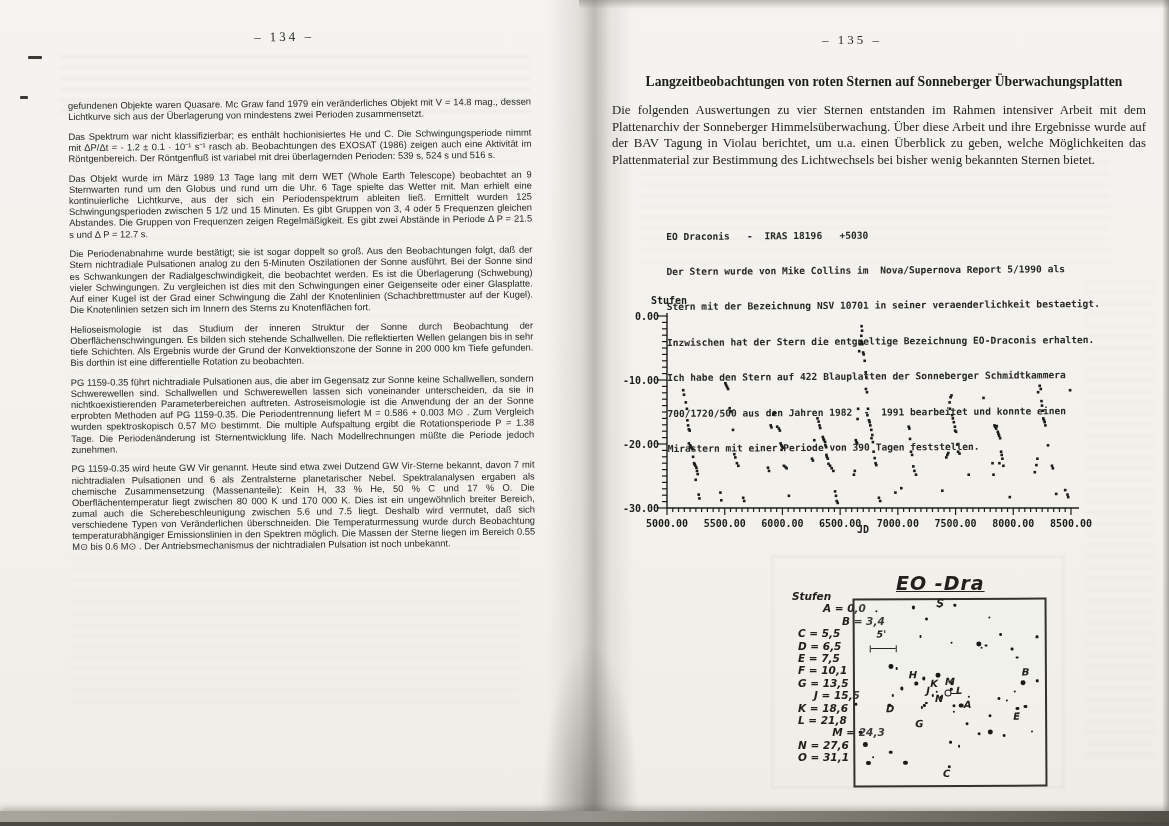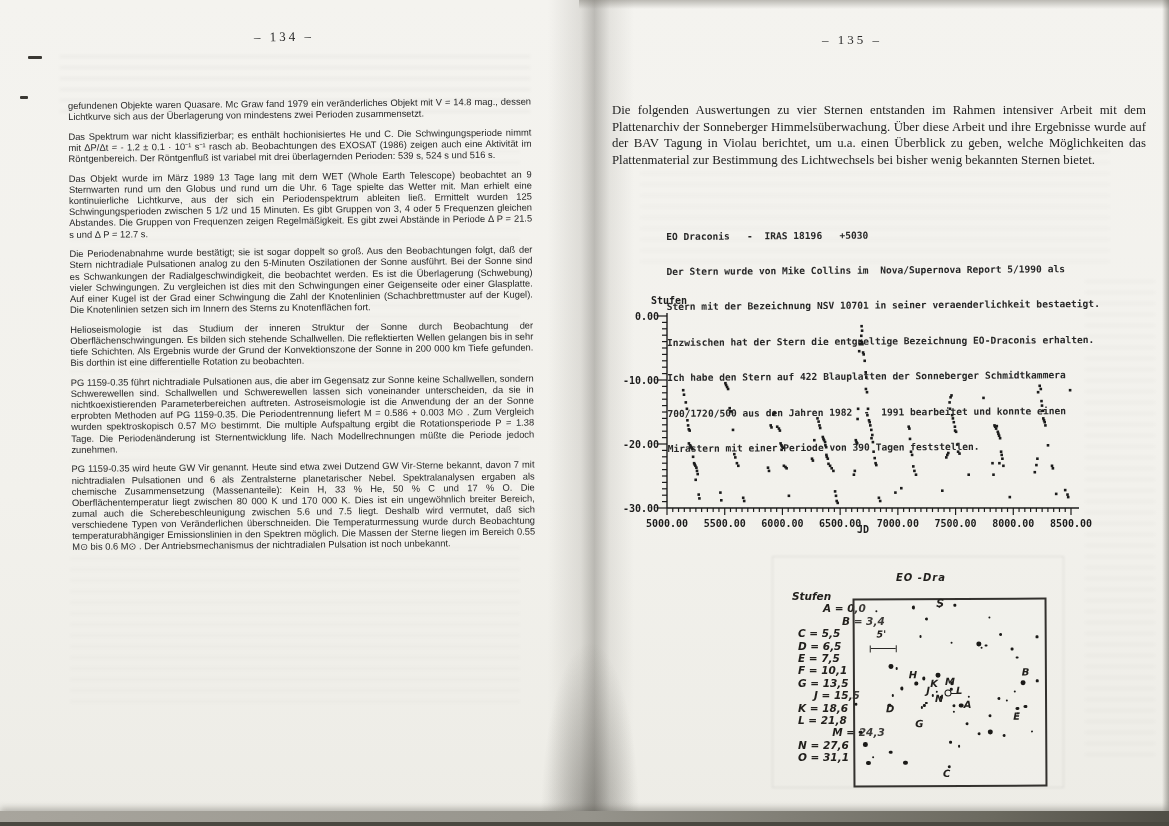--- a/index.html
+++ b/index.html
@@ -40,21 +40,21 @@
             transform:rotate(-0.4deg);transform-origin:left top;white-space:pre;}
   .chart-ylabel{position:absolute;left:651px;top:295px;font-family:"DejaVu Sans Mono",monospace;
             font-size:10px;font-weight:bold;color:#1c1c1c;}
   .chart-xlabel{position:absolute;left:857px;top:524px;font-family:"DejaVu Sans Mono",monospace;
             font-size:10px;font-weight:bold;color:#1c1c1c;}
   svg.lc{position:absolute;left:596px;top:306px;}
   
   .hand{font-family:"DejaVu Sans",sans-serif;font-style:italic;font-weight:bold;color:#22201d;}
   .finder{position:absolute;left:853px;top:598px;width:190px;height:185px;
           border:2px solid #33312e;transform:rotate(-0.3deg);background:rgba(255,255,255,.12);}
-  .finder-title{position:absolute;left:896px;top:572px;font-size:10px;letter-spacing:1px;}
+  .finder-title{position:absolute;left:896px;top:572px;font-size:19px;letter-spacing:1px;text-decoration:underline;}
   .legend{position:absolute;left:792px;top:590px;font-size:10.5px;line-height:12.4px;}
   .star{position:absolute;background:#1b1a18;border-radius:50%;transform:translate(-50%,-50%);}
   .star-lb{position:absolute;font-size:10px;line-height:10px;transform:translate(-50%,-50%);}
   .dir-label{position:absolute;left:43%;top:-3px;font-size:11px;}
   .scalebar{position:absolute;left:8%;top:24.5%;width:25px;height:7px;
             border-left:1.5px solid #2a2826;border-right:1.5px solid #2a2826;
             background:linear-gradient(180deg,transparent 44%,#2a2826 44%,#2a2826 58%,transparent 58%);}
   .scalebar-lb{position:absolute;left:11.5%;top:15%;font-size:9.5px;}
   .var-marker{position:absolute;width:5px;height:5px;border:1.2px solid #1b1a18;border-radius:50%;
             transform:translate(-50%,-50%);}
@@ -80,20 +80,21 @@
     <p>Das Spektrum war nicht klassifizierbar; es enthält hochionisiertes He und C. Die Schwingungsperiode nimmt mit ΔP/Δt = - 1.2 ± 0.1 · 10⁻¹ s⁻¹ rasch ab. Beobachtungen des EXOSAT (1986) zeigen auch eine Aktivität im Röntgenbereich. Der Röntgenfluß ist variabel mit drei überlagernden Perioden: 539 s, 524 s und 516 s.</p>
     <p>Das Objekt wurde im März 1989 13 Tage lang mit dem WET (Whole Earth Telescope) beobachtet an 9 Sternwarten rund um den Globus und rund um die Uhr. 6 Tage spielte das Wetter mit. Man erhielt eine kontinuierliche Lichtkurve, aus der sich ein Periodenspektrum ableiten ließ. Ermittelt wurden 125 Schwingungsperioden zwischen 5 1/2 und 15 Minuten. Es gibt Gruppen von 3, 4 oder 5 Frequenzen gleichen Abstandes. Die Gruppen von Frequenzen zeigen Regelmäßigkeit. Es gibt zwei Abstände in Periode Δ P = 21.5 s  und  Δ P = 12.7 s.</p>
     <p>Die Periodenabnahme wurde bestätigt; sie ist sogar doppelt so groß. Aus den Beobachtungen folgt, daß der Stern nichtradiale Pulsationen analog zu den 5-Minuten Oszilationen der Sonne ausführt. Bei der Sonne sind es Schwankungen der Radialgeschwindigkeit, die beobachtet werden. Es ist die Überlagerung (Schwebung) vieler Schwingungen. Zu vergleichen ist dies mit den Schwingungen einer Geigenseite oder einer Glasplatte. Auf einer Kugel ist der Grad einer Schwingung die Zahl der Knotenlinien (Schachbrettmuster auf der Kugel). Die Knotenlinien setzen sich im Innern des Sterns zu Knotenflächen fort.</p>
     <p>Helioseismologie ist das Studium der inneren Struktur der Sonne durch Beobachtung der Oberflächenschwingungen. Es bilden sich stehende Schallwellen. Die reflektierten Wellen gelangen bis in sehr  tiefe Schichten. Als Ergebnis wurde der  Grund der  Konvektionszone der Sonne in 200 000 km Tiefe gefunden. Bis dorthin ist eine differentielle Rotation zu beobachten.</p>
     <p>PG 1159-0.35 führt nichtradiale Pulsationen aus, die aber im Gegensatz zur Sonne keine Schallwellen, sondern Schwerewellen sind. Schallwellen und Schwerewellen lassen sich voneinander unterscheiden, da sie in nichtkoexistierenden Parameterbereichen auftreten. Astroseismologie ist die Anwendung der an der Sonne erprobten Methoden auf PG 1159-0.35. Die Periodentrennung liefert M = 0.586 + 0.003  M⊙ . Zum Vergleich wurden spektroskopisch 0.57  M⊙  bestimmt. Die multiple Aufspaltung ergibt die  Rotationsperiode P = 1.38 Tage.  Die Periodenänderung ist Sternentwicklung life. Nach Modellrechnungen müßte die Periode jedoch zunehmen.</p>
     <p>PG 1159-0.35 wird heute GW Vir genannt. Heute sind etwa zwei Dutzend GW Vir-Sterne bekannt, davon 7 mit  nichtradialen   Pulsationen und 6 als Zentralsterne  planetarischer Nebel. Spektralanalysen ergaben als chemische Zusammensetzung (Massenanteile): Kein H, 33 % He, 50 % C und 17 % O. Die Oberflächentemperatur liegt zwischen 80 000 K und 170 000 K. Dies ist ein ungewöhnlich breiter Bereich, zumal auch die Scherebeschleunigung zwischen 5.6 und 7.5 liegt. Deshalb wird vermutet, daß sich verschiedene Typen von Veränderlichen überschneiden. Die Temperaturmessung wurde durch Beobachtung temperaturabhängiger Emissionslinien in den Spektren möglich. Die Massen der Sterne liegen im Bereich 0.55  M⊙ bis 0.6  M⊙ .  Der Antriebsmechanismus der nichtradialen Pulsation ist noch unbekannt.</p>
   </div>
 
   <div class="pagenum" style="left:822px;top:32px;">–  135  –</div>
 
+  <div class="r-title">Langzeitbeobachtungen von roten Sternen auf  Sonneberger Überwachungsplatten</div>
 
   <div class="r-intro">Die folgenden Auswertungen zu vier Sternen entstanden im Rahmen intensiver Arbeit mit dem Plattenarchiv der Sonneberger Himmelsüberwachung. Über diese Arbeit und ihre Ergebnisse wurde auf  der BAV Tagung  in Violau berichtet, um u.a. einen Überblick zu geben, welche Möglichkeiten das Plattenmaterial zur Bestimmung des Lichtwechsels bei bisher wenig be­kannten Sternen bietet.</div>
 
   <div class="eo-block">
     <div>EO Draconis   -  IRAS 18196   +5030</div>
     <div>Der Stern wurde von Mike Collins im  Nova/Supernova Report 5/1990 als</div>
     <div>Stern mit der Bezeichnung NSV 10701 in seiner veraenderlichkeit bestaetigt.</div>
     <div>Inzwischen hat der Stern die entgueltige Bezeichnung EO-Draconis erhalten.</div>
     <div>Ich habe den Stern auf 422 Blauplatten der Sonneberger Schmidtkammera</div>
     <div>700/1720/500 aus den Jahren 1982  -  1991 bearbeitet und konnte einen</div>

